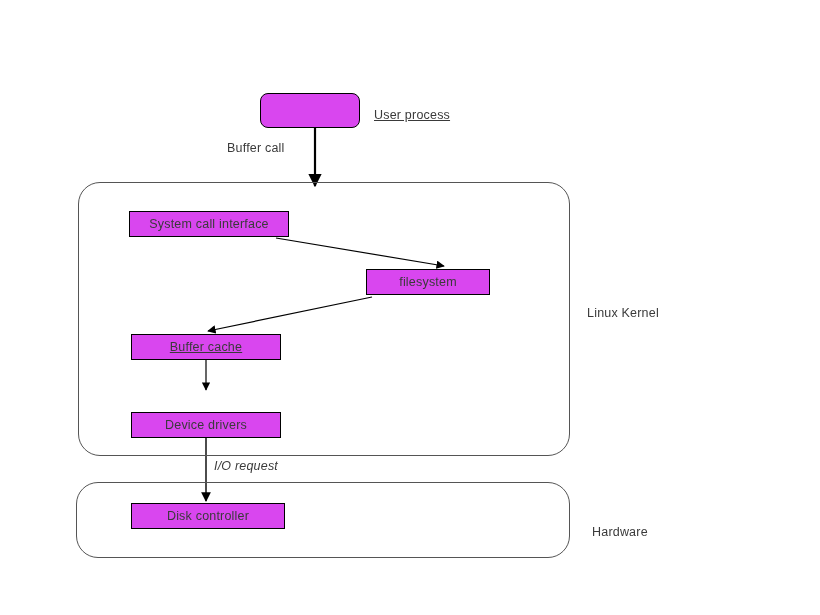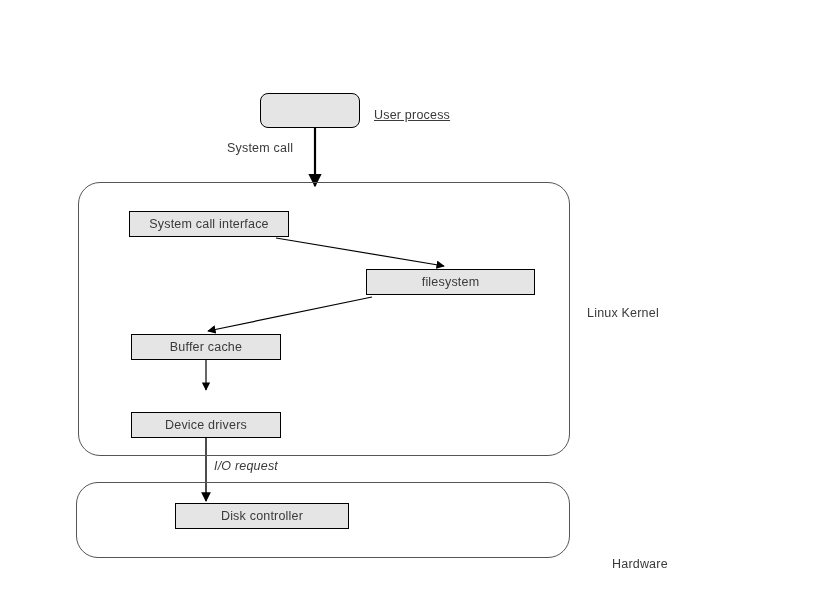--- a/index.html
+++ b/index.html
@@ -21,21 +21,21 @@
     position: absolute;
     left: 0;
     top: 0;
     width: 820px;
     height: 615px;
     pointer-events: none;
   }
   .node {
     position: absolute;
     box-sizing: border-box;
-    background: #e5e5e5;
+    background: #d946ef;
     border: 1px solid #000000;
     display: flex;
     align-items: center;
     justify-content: center;
     font-size: 12.5px;
     color: #3a3a3a;
     letter-spacing: 0.2px;
     white-space: nowrap;
   }
   .container-box {
@@ -51,30 +51,30 @@
     color: #3a3a3a;
     letter-spacing: 0.2px;
     white-space: nowrap;
   }
 
   
   #user-process-box { left: 260px; top: 93px; width: 100px; height: 35px; border-radius: 8px; }
   #kernel-container { left: 78px; top: 182px; width: 492px; height: 274px; }
   #hardware-container { left: 76px; top: 482px; width: 494px; height: 76px; }
   #syscall-interface-box { left: 129px; top: 211px; width: 160px; height: 26px; }
-  #filesystem-box { left: 366px; top: 269px; width: 169px; height: 26px; }
-  #buffer-cache-box { left: 131px; top: 334px; width: 150px; height: 26px; }
+  #filesystem-box { left: 366px; top: 269px; width: 124px; height: 26px; }
+  #buffer-cache-box { left: 131px; top: 334px; width: 150px; height: 26px; text-decoration: underline; }
   #device-drivers-box { left: 131px; top: 412px; width: 150px; height: 26px; }
-  #disk-controller-box { left: 131px; top: 503px; width: 174px; height: 26px; margin-left: 44px; }
+  #disk-controller-box { left: 131px; top: 503px; width: 154px; height: 26px; }
 
   #label-user-process { left: 374px; top: 108px; text-decoration: underline; }
   #label-system-call { left: 227px; top: 141px; }
   #label-linux-kernel { left: 587px; top: 306px; }
   #label-io-request { left: 214px; top: 459px; font-style: italic; }
-  #label-hardware { left: 612px; top: 525px; margin-top: 32px; }
+  #label-hardware { left: 592px; top: 525px; }
 </style>
 </head>
 <body>
 
 <div id="canvas">
 
   <svg id="wires" viewBox="0 0 820 615" xmlns="http://www.w3.org/2000/svg">
     <defs>
       <marker id="arrowThick" viewBox="0 0 10 10" refX="9" refY="5" markerWidth="6" markerHeight="6" orient="auto-start-reverse">
         <path d="M 0 0 L 10 5 L 0 10 z" fill="#000000"></path>
@@ -106,21 +106,21 @@
   <div id="filesystem-box" class="node">filesystem</div>
 
   <div id="buffer-cache-box" class="node">Buffer cache</div>
 
   <div id="device-drivers-box" class="node">Device drivers</div>
 
   <div id="disk-controller-box" class="node">Disk controller</div>
 
   <div id="label-user-process" class="free-label">User process</div>
 
-  <div id="label-system-call" class="free-label">System call</div>
+  <div id="label-system-call" class="free-label">Buffer call</div>
 
   <div id="label-linux-kernel" class="free-label">Linux Kernel</div>
 
   <div id="label-io-request" class="free-label">I/O request</div>
 
   <div id="label-hardware" class="free-label">Hardware</div>
 
 </div>
 
 </body></html>

